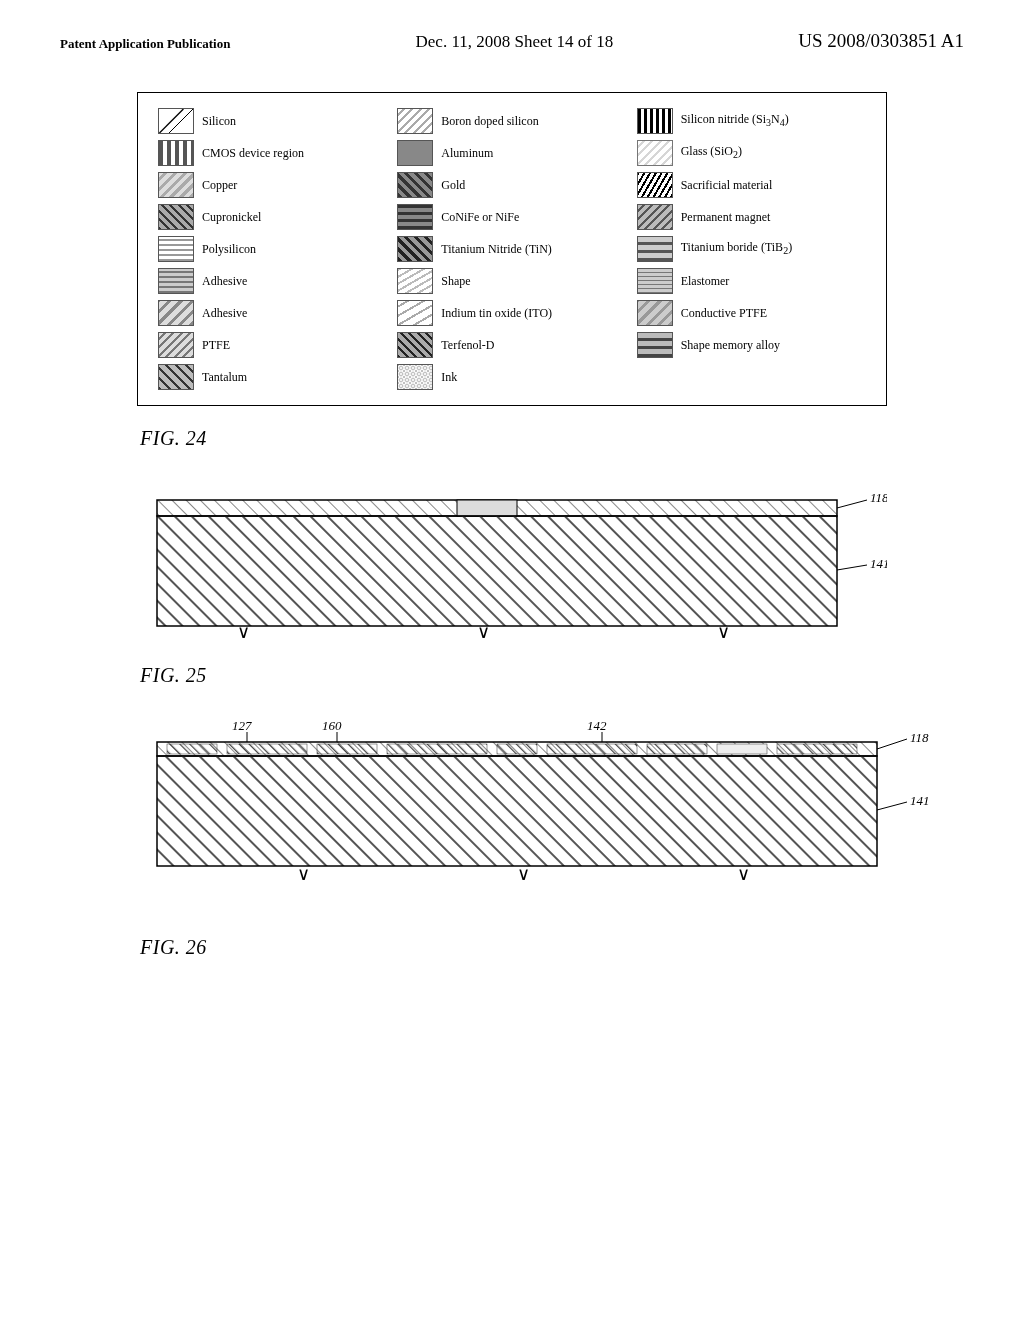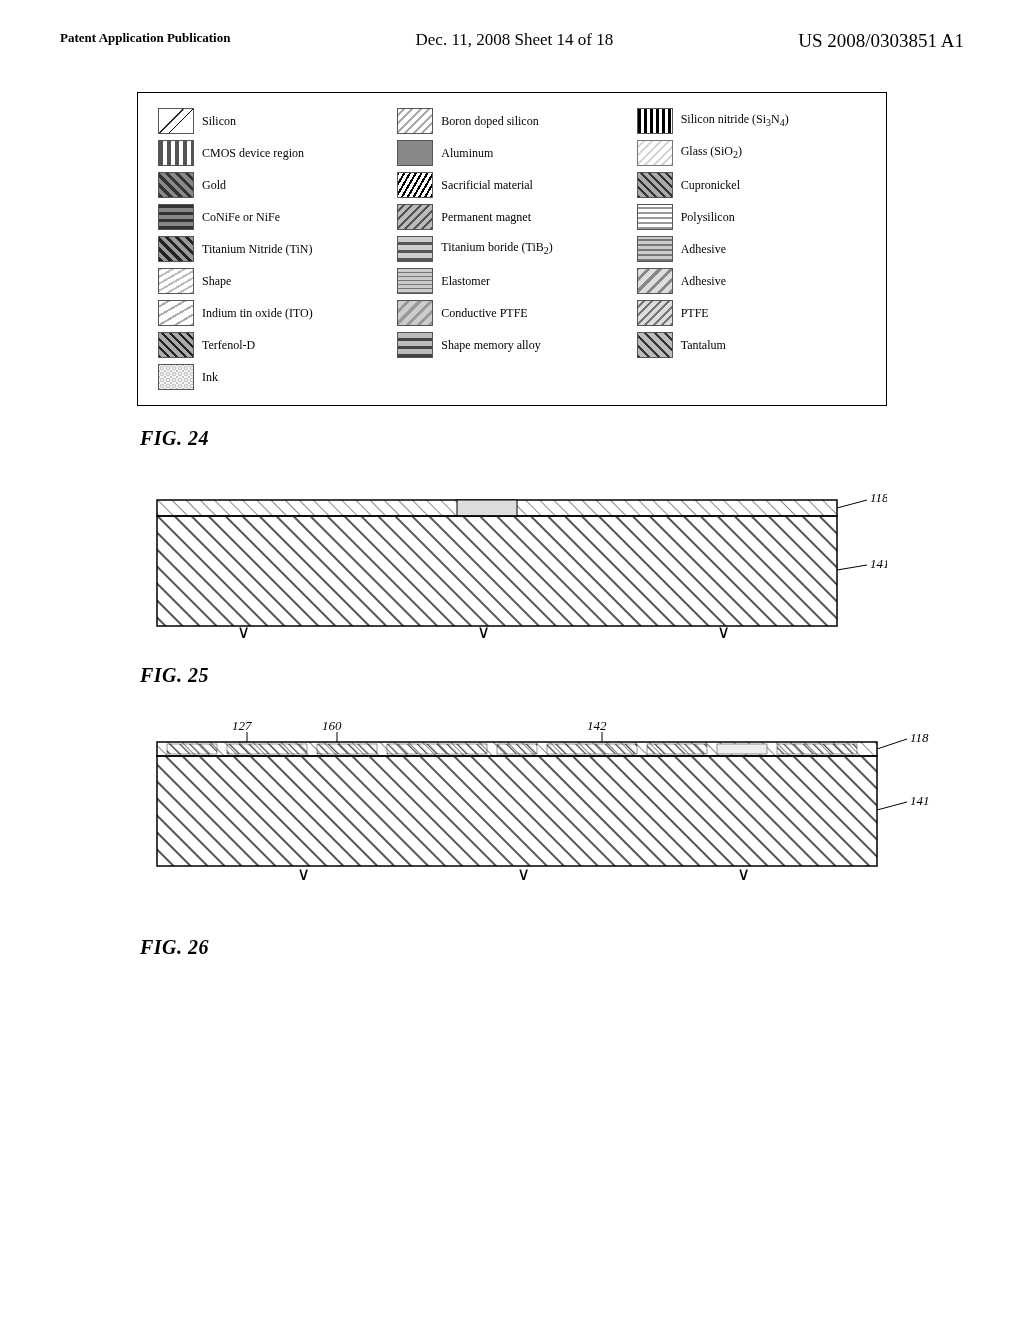--- a/index.html
+++ b/index.html
@@ -17,21 +17,21 @@
       min-height: 1320px;
       background: #fff;
       padding: 30px 60px;
       position: relative;
     }
 
     
     .header {
       display: flex;
       justify-content: space-between;
-      align-items: flex-start;
+      align-items: flex-end;
       margin-bottom: 40px;
       font-size: 13px;
     }
     .header-left {
       font-weight: bold;
       font-size: 13px;
     }
     .header-center {
       font-size: 17px;
     }
@@ -291,21 +291,21 @@
 
     .swatch-ink {
       background: repeating-radial-gradient(circle at 3px 3px, #aaa 1px, #fff 3px);
       background-size: 6px 6px;
     }
 
     
     .figure-label {
       font-style: italic;
       font-size: 20px;
-      font-weight: bold;
+      font-weight: normal;
       margin-top: 8px;
       margin-bottom: 18px;
       letter-spacing: 0.5px;
     }
 
     .fig-section {
       margin: 25px 0;
     }
   </style>
 </head>
@@ -350,20 +350,24 @@
         <div class="legend-item">
           <div class="legend-swatch swatch-aluminum"></div>
           <span>Aluminum</span>
         </div>
 
         <div class="legend-item">
           <div class="legend-swatch swatch-glass"></div>
           <span>Glass (SiO<sub>2</sub>)</span>
         </div>
 
+        <div class="legend-item">
+          <div class="legend-swatch swatch-copper"></div>
+          <span>Copper</span>
+        </div>
 
         <div class="legend-item">
           <div class="legend-swatch swatch-gold"></div>
           <span>Gold</span>
         </div>
 
         <div class="legend-item">
           <div class="legend-swatch swatch-sacrificial"></div>
           <span>Sacrificial material</span>
         </div>

